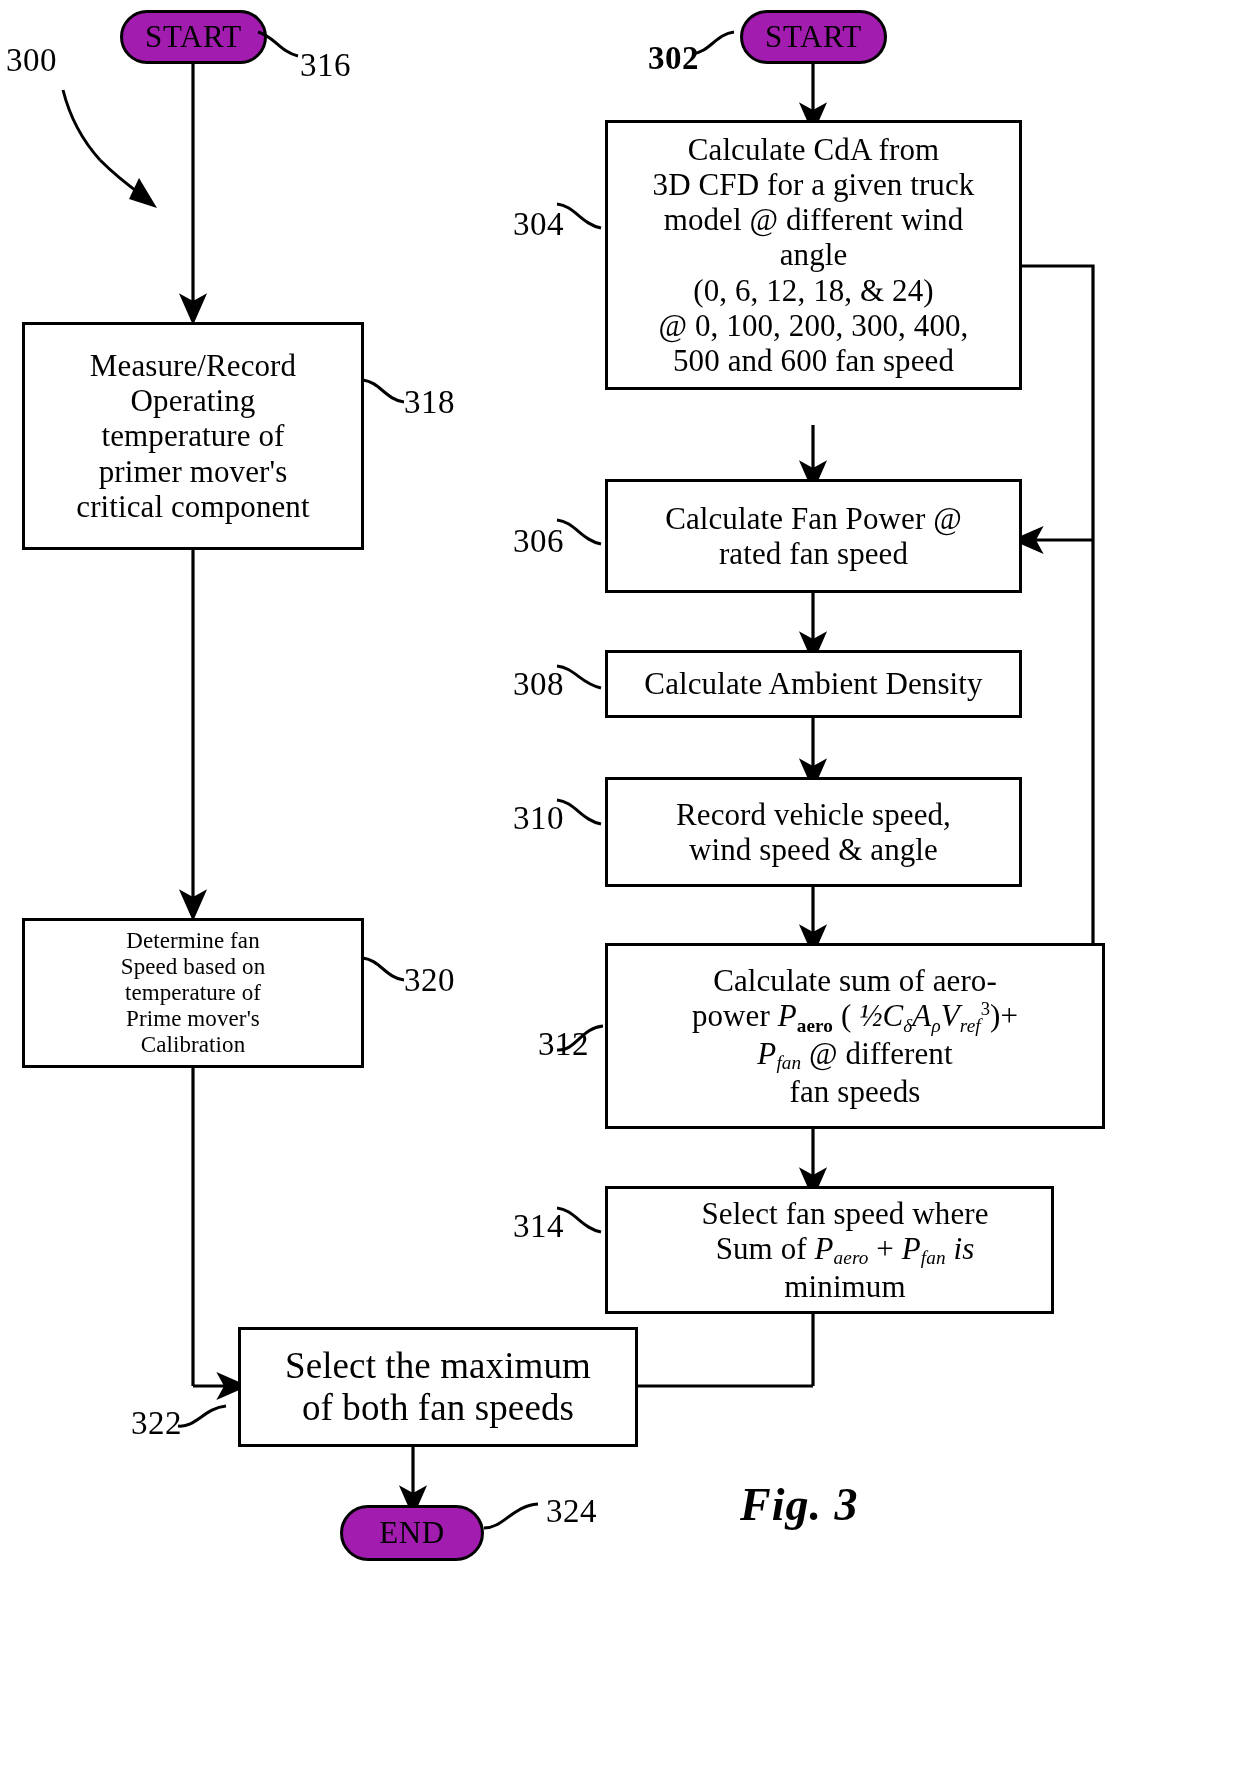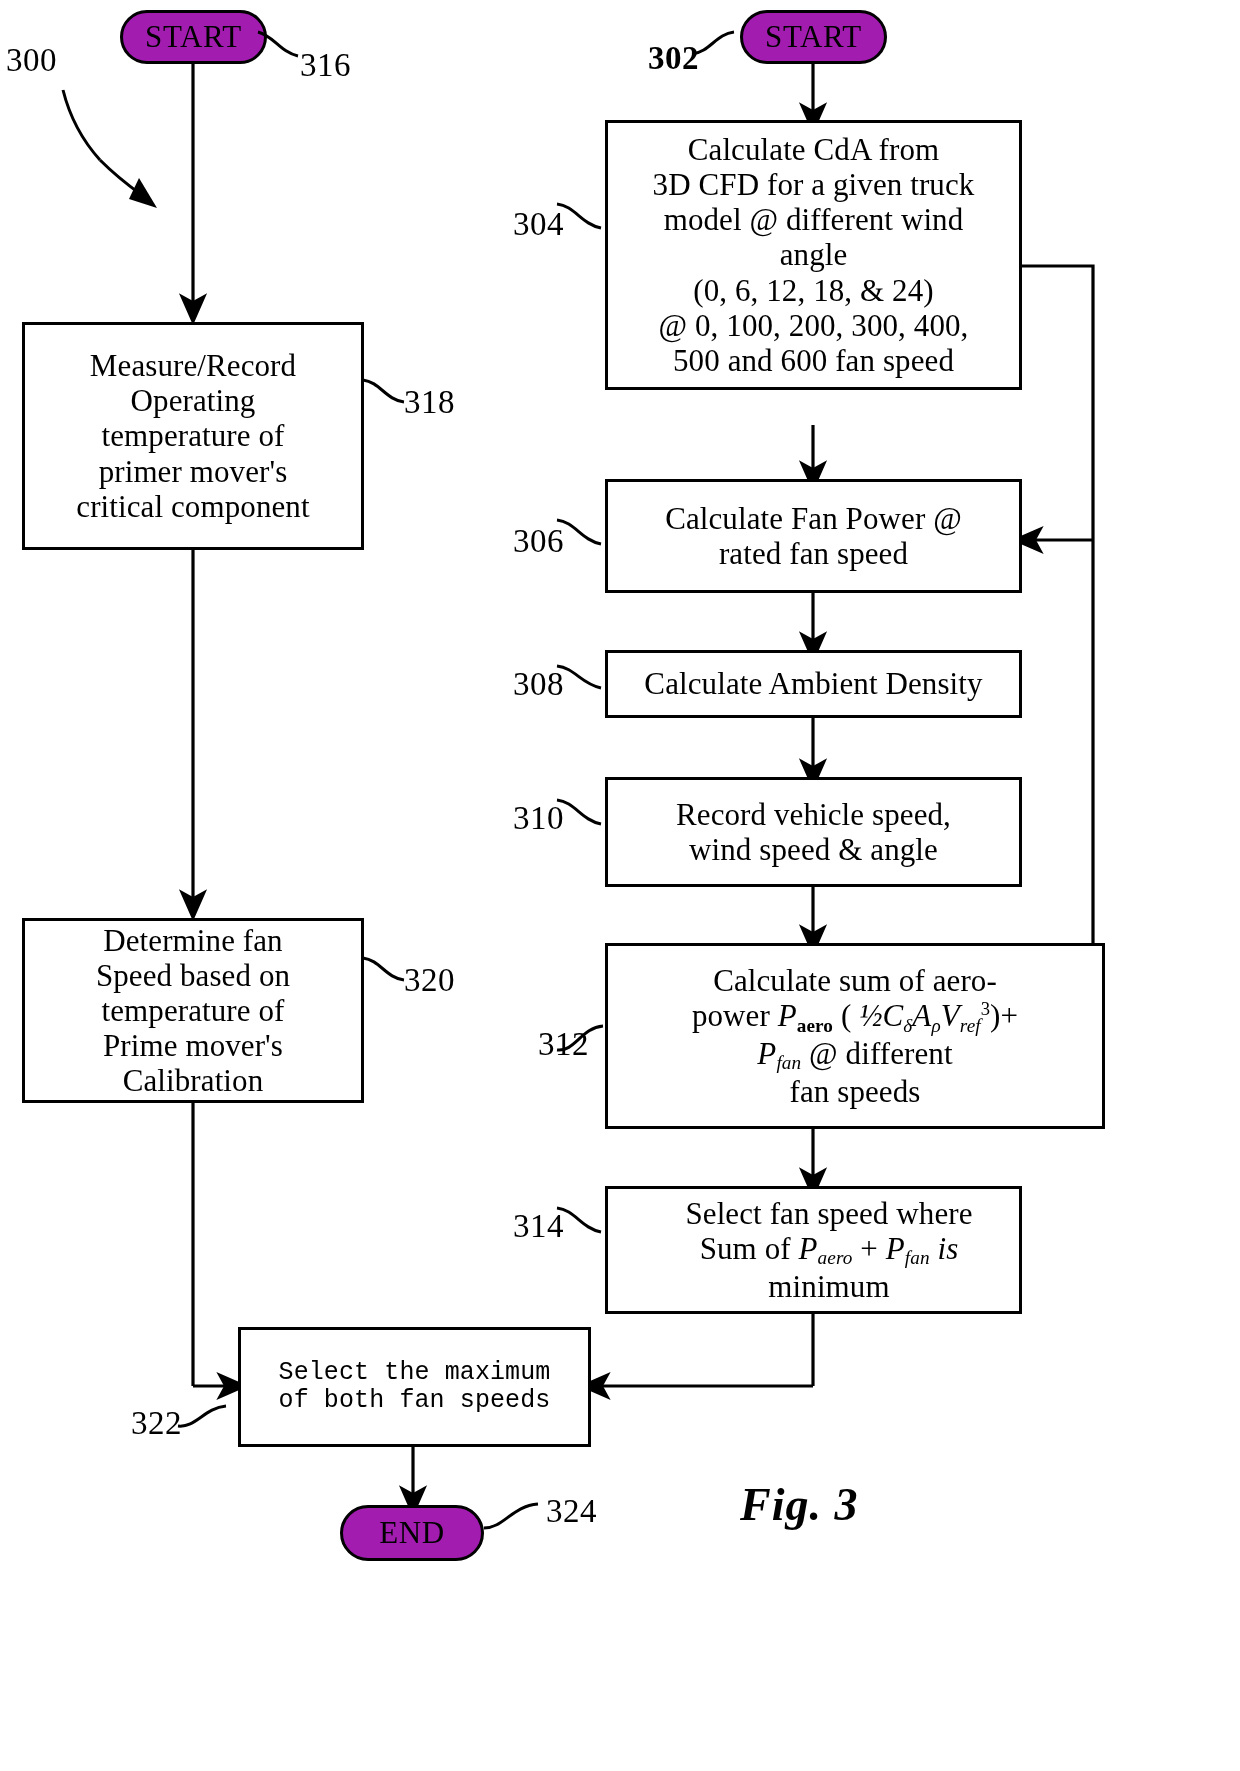--- a/index.html
+++ b/index.html
@@ -128,21 +128,21 @@
     </span>
   </div>
   <div class="ref" style="left:404px;top:384px;">318</div>
   <svg style="position:absolute;left:360px;top:370px;width:56px;height:44px;">
     <path d="M3,10 C20,12 26,30 44,32" stroke="#000" stroke-width="3" fill="none"></path>
   </svg>
 
   <div class="node" style="left:22px;top:918px;width:342px;height:115px;font-size:31px;">
   </div>
 
-  <div class="node" style="left:22px;top:918px;width:342px;height:185px;font-size:31px;">
+  <div class="node" style="left:22px;top:918px;width:342px;height:150px;font-size:23px;">
     <span class="nodetext">
       <span>Determine fan</span><br>
       <span>Speed based on</span><br>
       <span>temperature of</span><br>
       <span>Prime mover's</span><br>
       <span>Calibration</span>
     </span>
   </div>
   <div class="ref" style="left:404px;top:962px;">320</div>
   <svg style="position:absolute;left:360px;top:948px;width:56px;height:44px;">
@@ -211,33 +211,33 @@
       <span>power </span><span class="f-it">P</span><span class="sub-r">aero</span><span> ( </span><span class="frac">½</span><span class="f-it">C</span><span class="sub">δ</span><span class="f-it">A</span><span class="sub">ρ</span><span class="f-it">V</span><span class="sub">ref</span><sup style="font-size:.6em;">3</sup><span>)+</span><br>
       <span class="f-it">P</span><span class="sub">fan</span><span> @ different</span><br>
       <span>fan speeds</span>
     </span>
   </div>
   <div class="ref" style="left:538px;top:1026px;">312</div>
   <svg style="position:absolute;left:555px;top:1016px;width:58px;height:48px;">
     <path d="M2,34 C20,36 26,12 48,10" stroke="#000" stroke-width="3" fill="none"></path>
   </svg>
 
-  <div class="node" style="left:605px;top:1186px;width:417px;height:128px;font-size:31px;padding-left:31px;">
+  <div class="node" style="left:605px;top:1186px;width:449px;height:128px;font-size:31px;padding-left:31px;">
     <span class="nodetext">
       <span>Select fan speed where</span><br>
       <span>Sum of </span><span class="f-it">P</span><span class="sub">aero</span><span> + </span><span class="f-it">P</span><span class="sub">fan</span><span class="f-it"> is</span><br>
       <span>minimum</span>
     </span>
   </div>
   <div class="ref" style="left:513px;top:1208px;">314</div>
   <svg style="position:absolute;left:555px;top:1200px;width:58px;height:46px;">
     <path d="M2,8 C20,10 26,28 46,32" stroke="#000" stroke-width="3" fill="none"></path>
   </svg>
 
-  <div class="node" style="left:238px;top:1327px;width:353px;height:120px;font-size:25px;font-family:Liberation Mono, monospace;">
+  <div class="node" style="left:238px;top:1327px;width:400px;height:120px;font-size:37px;">
     <span class="nodetext">
       <span>Select the maximum</span><br>
       <span>of both fan speeds</span>
     </span>
   </div>
   <div class="ref" style="left:131px;top:1405px;">322</div>
   <svg style="position:absolute;left:176px;top:1398px;width:62px;height:44px;">
     <path d="M2,28 C20,30 28,10 50,8" stroke="#000" stroke-width="3" fill="none"></path>
   </svg>
 

